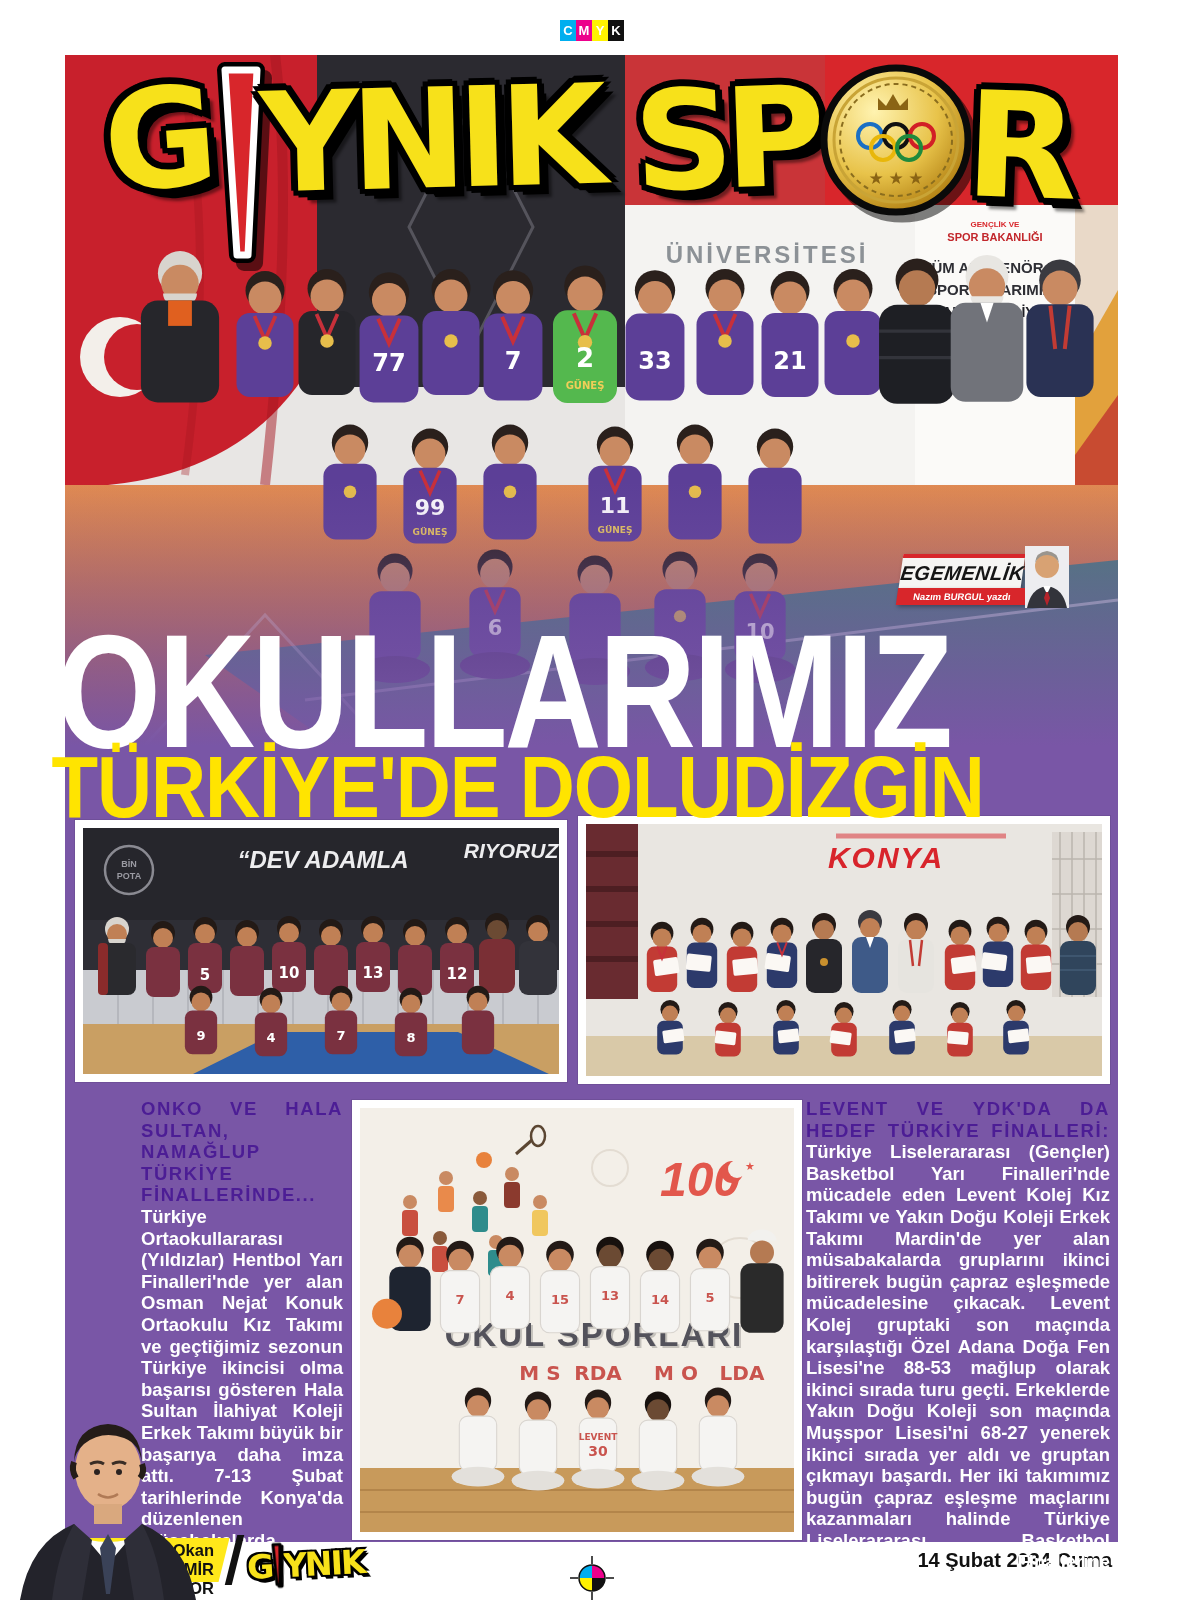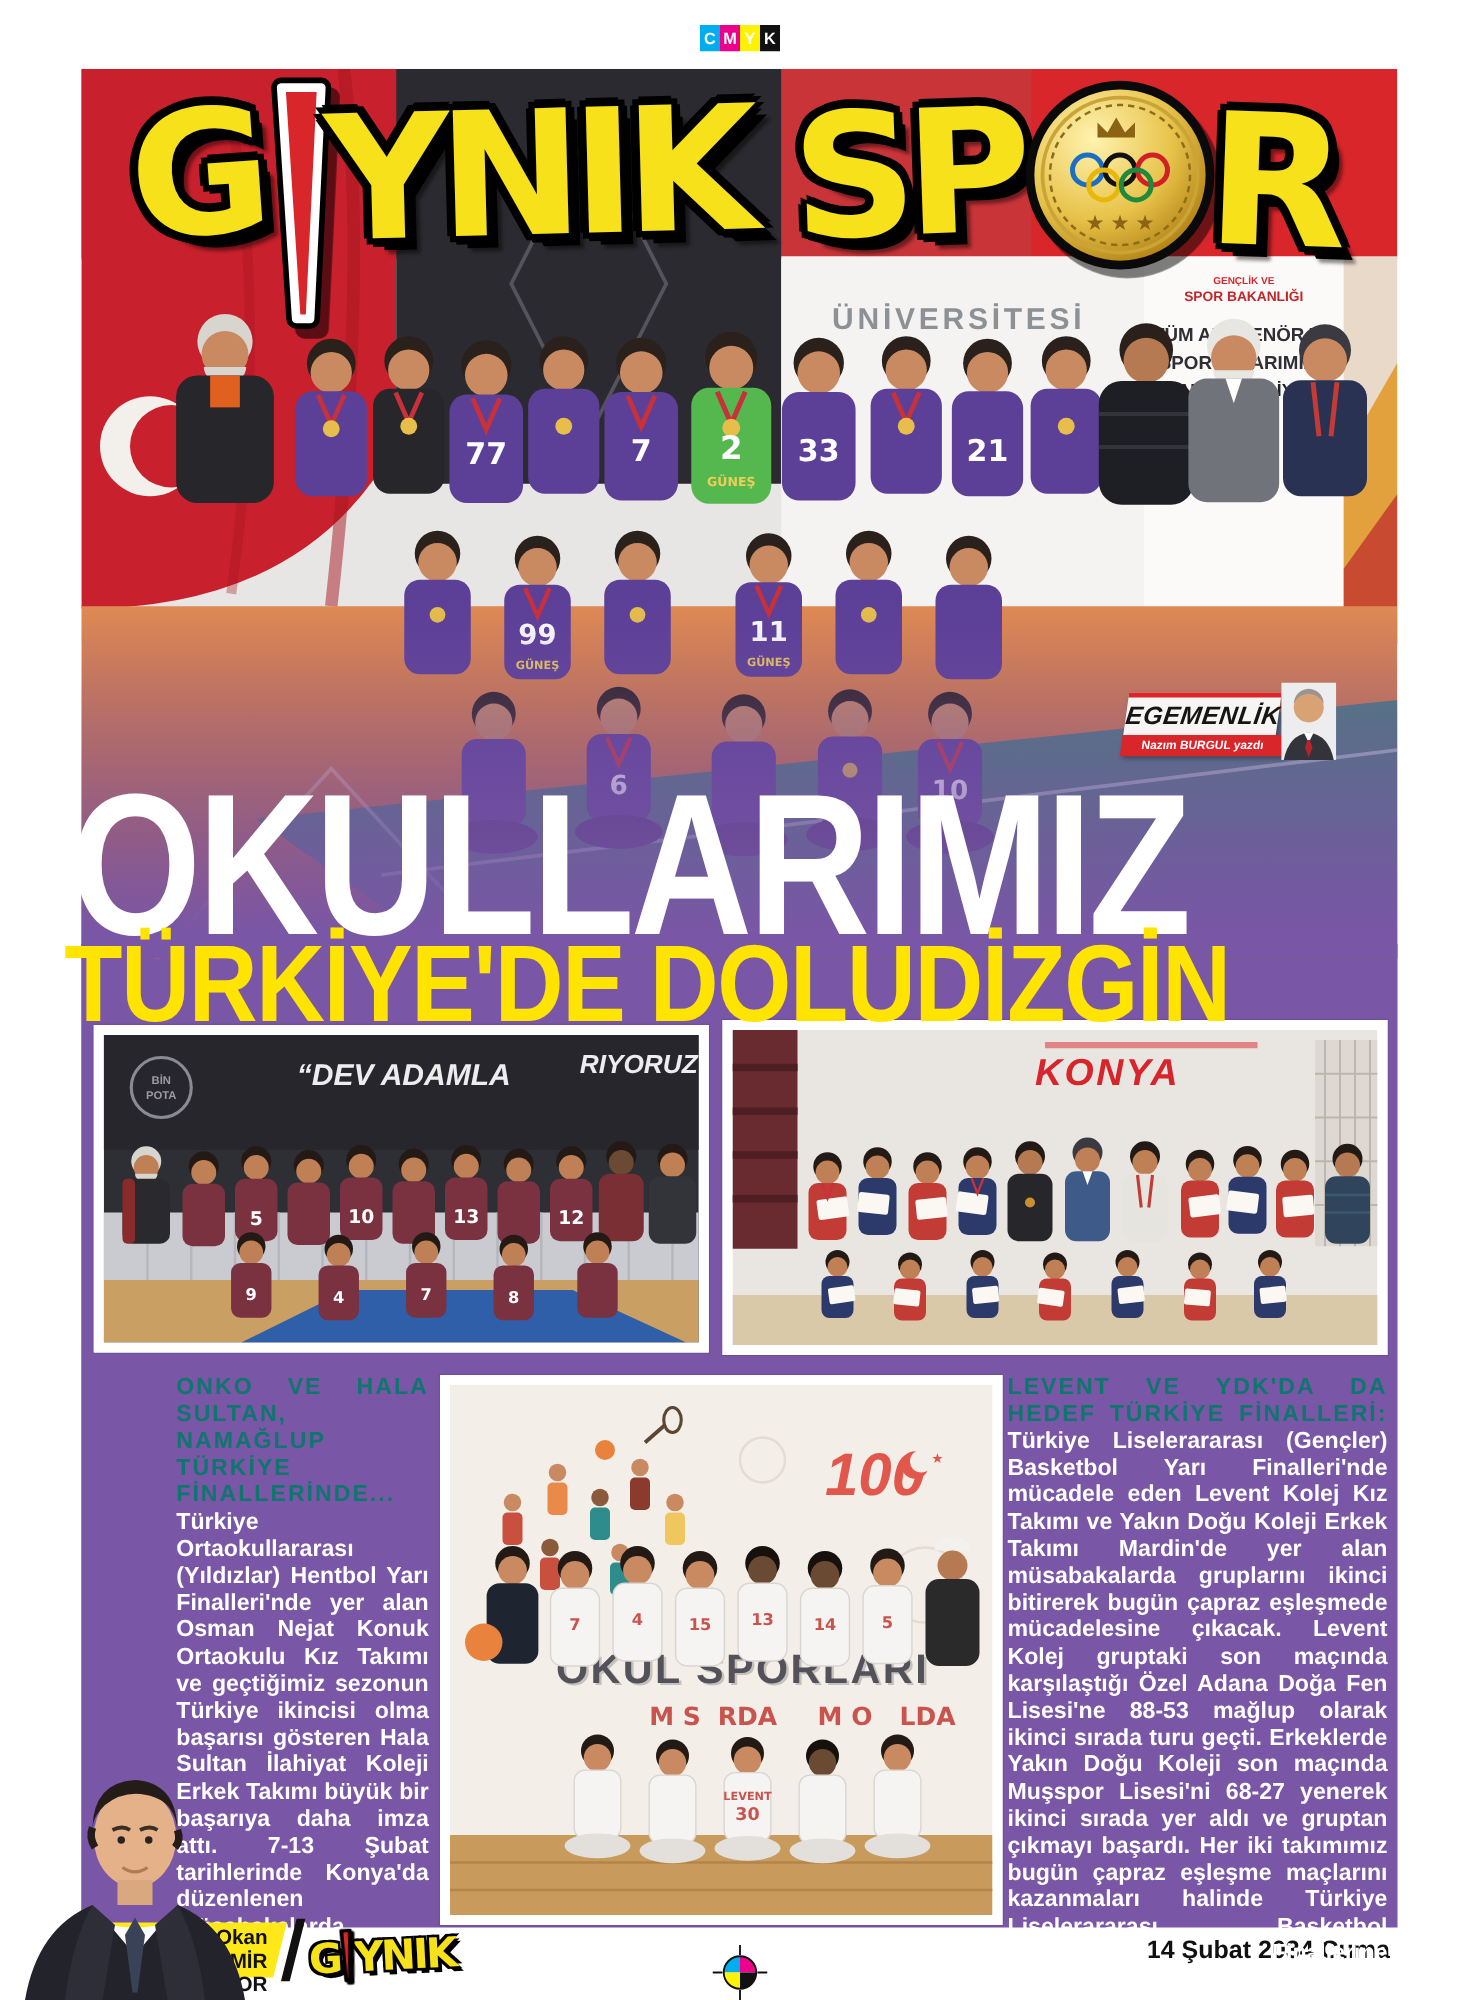--- a/index.html
+++ b/index.html
@@ -58,21 +58,21 @@
   .pf-left { left:75px; top:820px; width:492px; height:262px; }
   .pf-right { left:578px; top:816px; width:532px; height:268px; }
   .pf-bottom { left:352px; top:1100px; width:450px; height:440px; }
   .photo-frame svg { display:block; width:100%; height:100%; }
 
   
   .col { position:absolute; top:1098px; z-index:3; color:#fff; text-align:justify;
     font:bold 18.5px/21.6px "Liberation Sans",sans-serif; }
   .col-left { left:75px; width:268px; }
   .col-right { left:806px; width:304px; }
-  .col .h { color:#0f766e; letter-spacing:1.6px; }
+  .col .h { color:#4c1d95; letter-spacing:1.6px; }
   .intrude { float:left; width:66px; height:170px; margin-top:298px; }
 
   
   .author-photo { position:absolute; left:12px; top:1412px; z-index:6; }
   .author-box { position:absolute; left:74px; top:1538px; width:150px; height:44px; background:#FFE81A;
     transform:skewX(-14deg); z-index:5; }
   .author-box .inner { transform:skewX(14deg); text-align:right; padding:3px 8px 0 0;
     font:bold 16.5px/19px "Liberation Sans",sans-serif; color:#111; }
   .author-div { position:absolute; left:231px; top:1535px; width:7px; height:50px; background:#111;
     transform:skewX(-14deg); z-index:5; }

